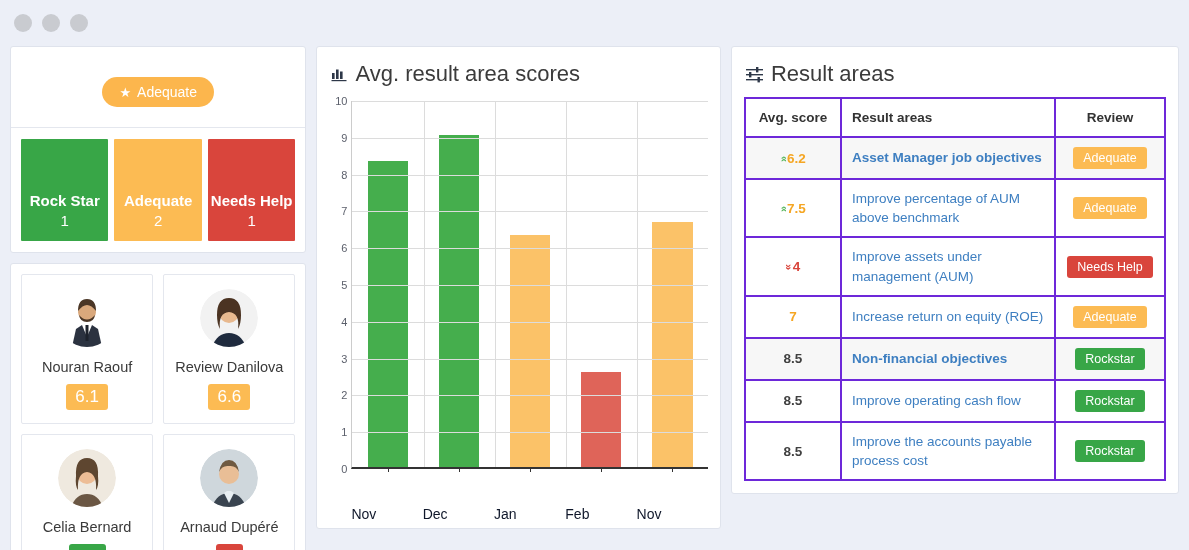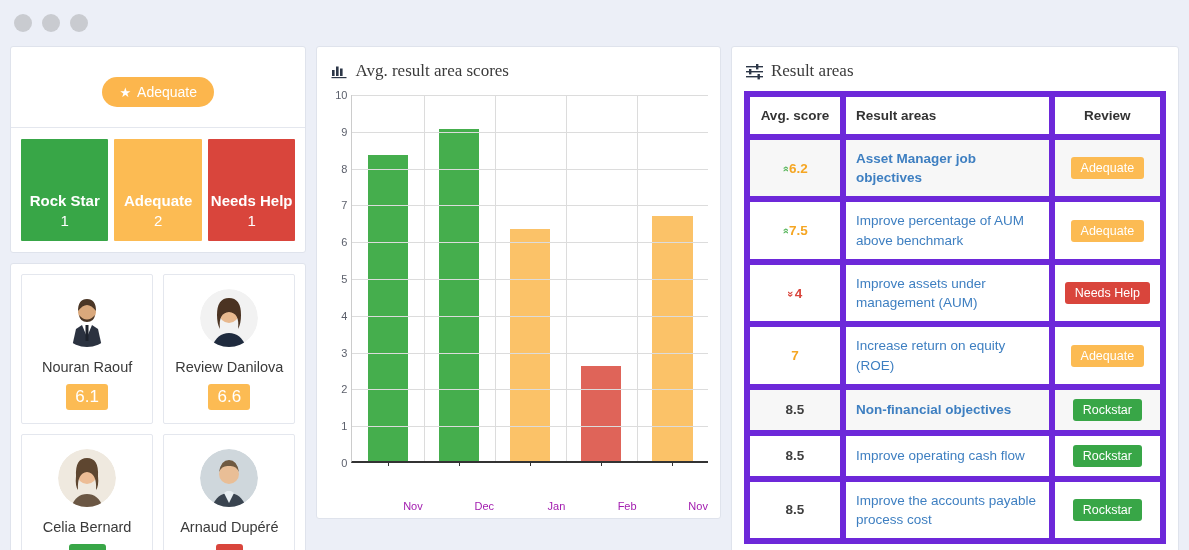--- a/index.html
+++ b/index.html
@@ -60,21 +60,21 @@
     display: inline-block; color: #fff; font-size: 17px;
     padding: 3px 9px; border-radius: 3px; min-width: 26px;
   }
   .sb-amber { background: #fcbb53; }
   .sb-green { background: #38a647; }
   .sb-red   { background: #d9453c; }
 
   
   .col-mid { width: 408px; }
   .card-head { padding: 14px 14px 10px; display: flex; align-items: center; gap: 8px; }
-  .card-head .ttl { font-size: 17px; color: #3b3b3b; font-family: Liberation Serif, serif; }
+  .card-head .ttl { font-size: 22px; color: #3b3b3b; }
 
   .chart-wrap { padding: 0 12px 6px 8px; }
   .chart { position: relative; height: 400px; display: flex; }
   .y-axis {
     width: 26px; position: relative; height: 368px; margin-top: 4px;
   }
   .y-tick {
     position: absolute; right: 4px; transform: translateY(-50%);
     font-size: 11px; color: #5b5f6b;
   }
@@ -82,27 +82,27 @@
     position: relative; flex: 1; height: 368px; margin-top: 4px;
     border-left: 1px solid #ccc;
     border-bottom: 2px solid #333;
   }
   .gridline-h { position: absolute; left: 0; right: 0; height: 1px; background: #dcdcdc; }
   .gridline-v { position: absolute; top: 0; bottom: 0; width: 1px; background: #dcdcdc; }
   .bars { position: absolute; inset: 0; display: flex; }
   .barslot { flex: 1; position: relative; display: flex; justify-content: center; align-items: flex-end; }
   .bar { width: 57%; }
   .x-axis { display: flex; margin-left: 26px; margin-top: 9px; }
-  .x-lab { flex: 1; text-align: right; font-size: 11px; color: #a21caf; }
+  .x-lab { flex: 1; text-align: left; font-size: 14px; color: #0f172a; }
   .tickmark { position: absolute; bottom: -5px; left: 50%; width: 1px; height: 5px; background: #333; }
 
   
   .col-right { width: 452px; }
   .tbl { width: 100%; border-collapse: collapse; }
-  .tbl th, .tbl td { border: 6px solid #6d28d9; }
+  .tbl th, .tbl td { border: 2px solid #6d28d9; }
   .tbl th {
     font-size: 13.5px; color: #333; font-weight: bold;
     padding: 11px 10px; text-align: left; background: #fff;
   }
   .th-score { width: 96px; text-align: center !important; }
   .th-review { width: 110px; text-align: center !important; }
   .tbl td { padding: 9px 10px; vertical-align: middle; }
   .row-parent td { background: #f7f7f7; }
   .c-score { text-align: center; font-size: 13.5px; font-weight: bold; white-space: nowrap; }
   .s-orange { color: #f5a623; }

